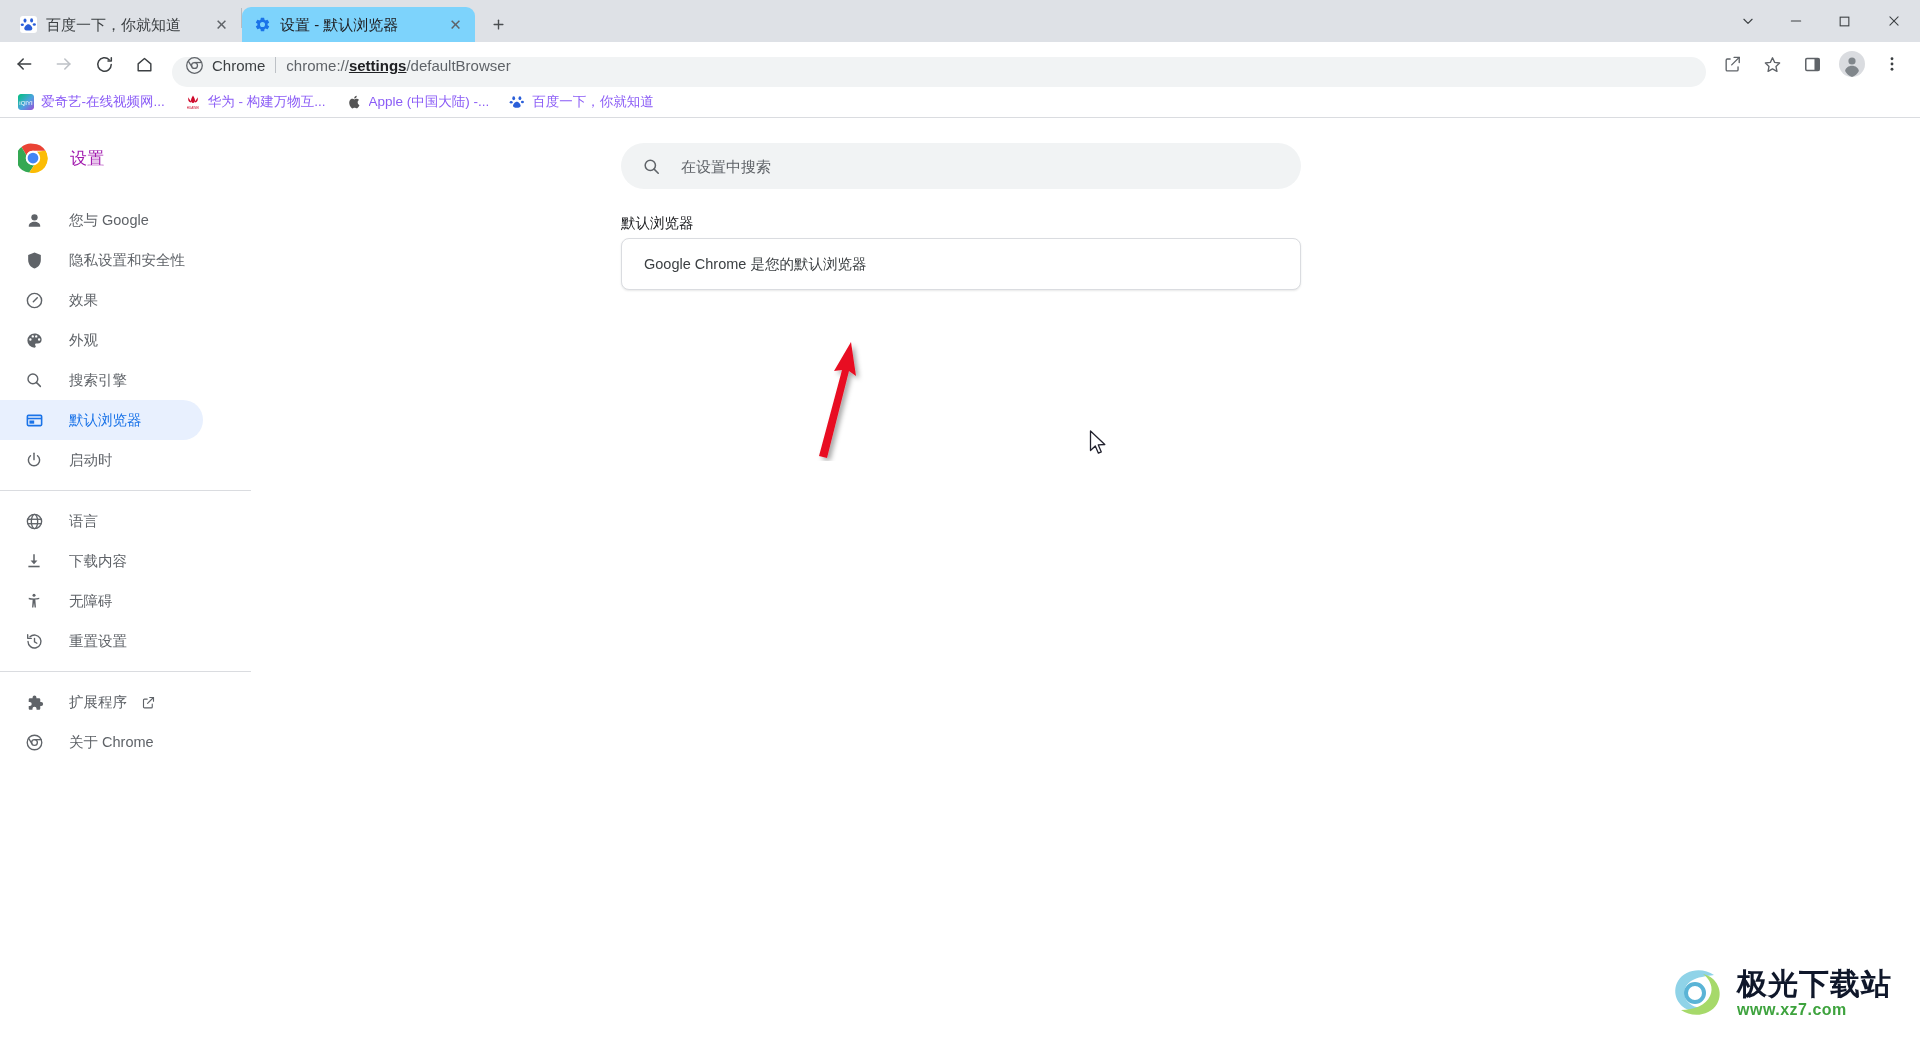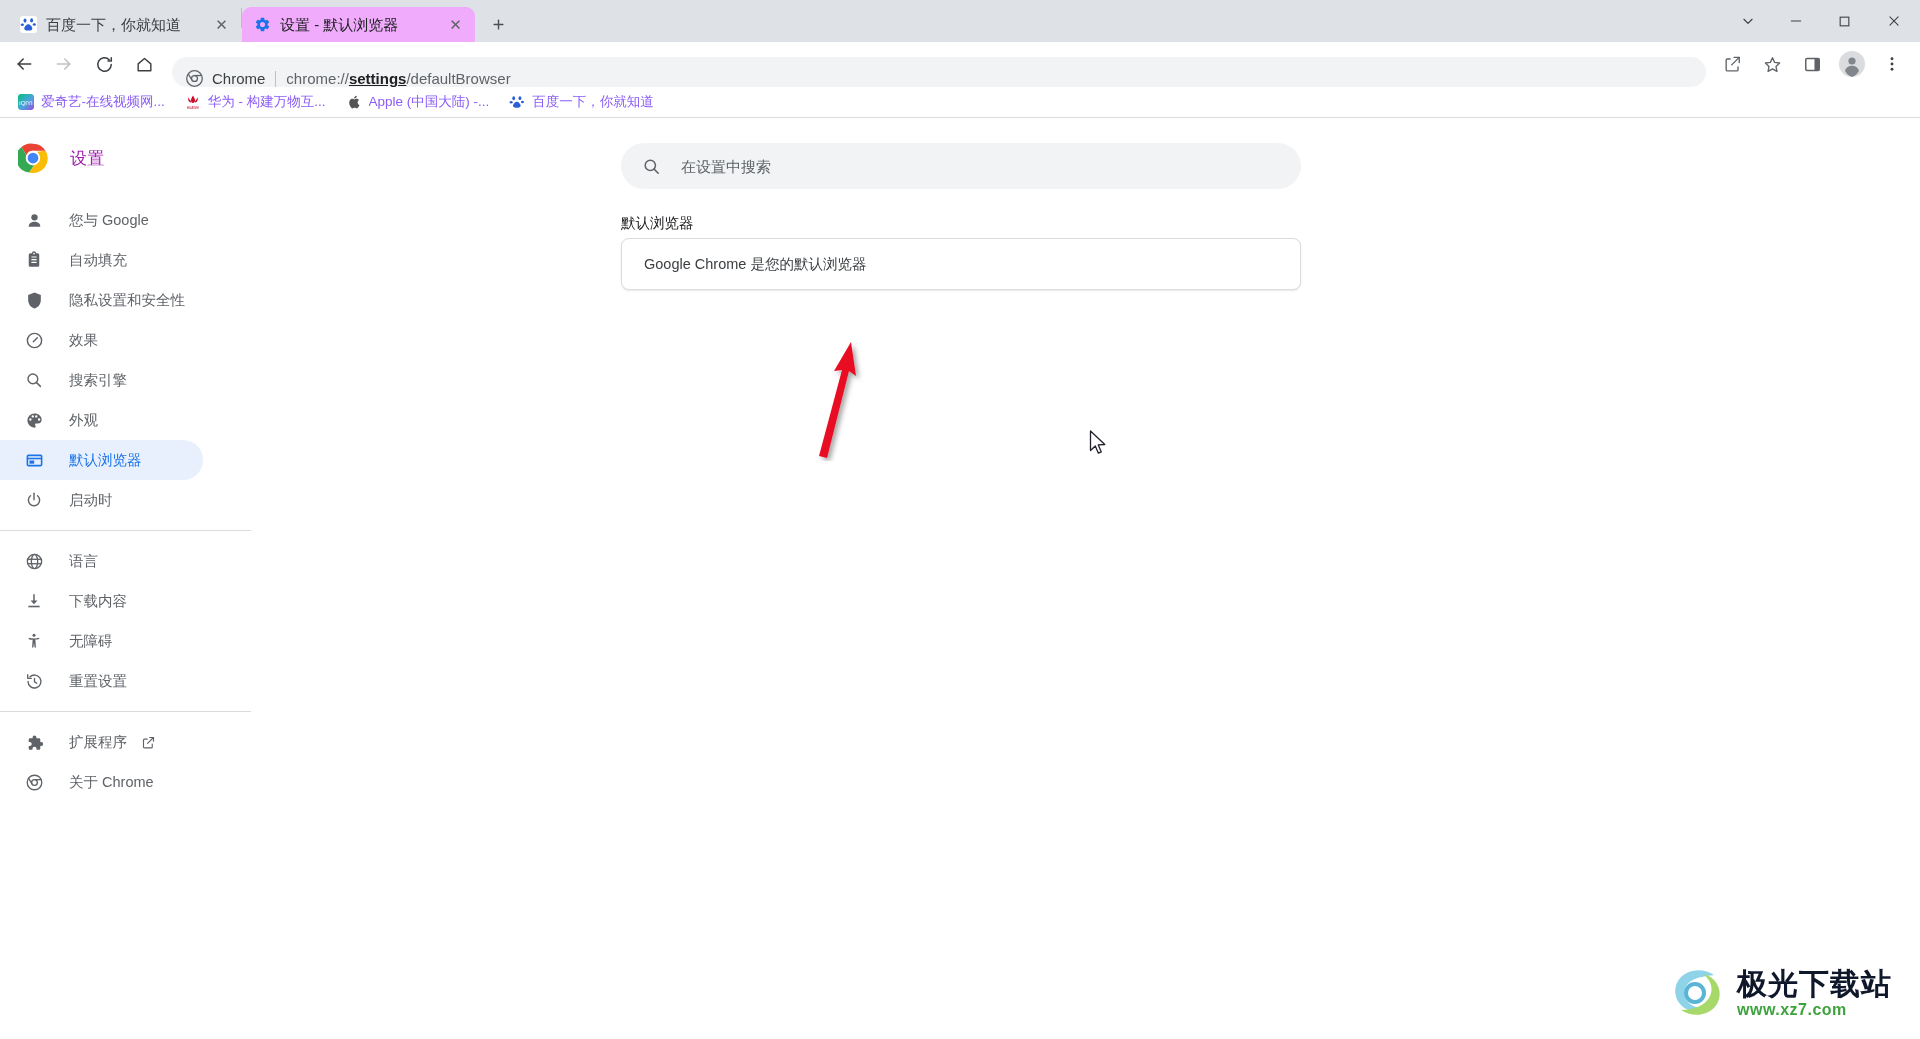--- a/index.html
+++ b/index.html
@@ -26,21 +26,21 @@
     display: flex;
     align-items: center;
     border-radius: 9px 9px 0 0;
     padding: 0 10px 0 12px;
     font-size: 15px;
     color: #3c4043;
     position: relative;
     cursor: default;
   }
   .tab.inactive { background: transparent; color: #3c4043; }
-  .tab.active { background: #f0abfc; color: #202124; }
+  .tab.active { background: #7dd3fc; color: #202124; }
   .tab .favicon {
     width: 17px; height: 17px;
     flex: 0 0 17px;
     margin-right: 9px;
     display: flex; align-items: center; justify-content: center;
   }
   .tab .tab-title {
     flex: 1 1 auto;
     white-space: nowrap;
     overflow: hidden;
@@ -99,21 +99,21 @@
     color: #5f6368;
     margin: 0 2px;
   }
   .tb-icon.disabled { color: #bdc1c6; }
   .omnibox {
     flex: 1 1 auto;
     height: 30px;
     background: #f1f3f4;
     border-radius: 16px;
     display: flex;
-    align-items: flex-end;
+    align-items: flex-start;
     padding: 0 14px;
     margin: 16px 6px 0 8px;
     min-width: 0;
   }
   .omnibox .chrome-mini { width: 17px; height: 17px; flex:0 0 17px; margin-right: 9px; }
   .omni-label {
     font-size: 15px;
     color: #3c4043;
     white-space: nowrap;
   }
@@ -531,59 +531,51 @@
         <span class="nav-ico">
           <svg width="19" height="19" viewBox="0 0 24 24" fill="currentColor">
               <circle cx="12" cy="8" r="4"></circle>
               <path d="M12 13.5c-4 0-7.2 2.3-7.2 5.1V20h14.4v-1.4c0-2.8-3.2-5.1-7.2-5.1z"></path>
             </svg>
         </span>
         <span>您与 Google</span>
       </div>
       <div class="nav-item">
         <span class="nav-ico">
-          <svg width="18" height="18" viewBox="0 0 24 24" fill="currentColor">
-              <path d="M17 3h-2.2a2.8 2.8 0 0 0-5.6 0H7a2 2 0 0 0-2 2v14a2 2 0 0 0 2 2h10a2 2 0 0 0 2-2V5a2 2 0 0 0-2-2zm-5-.6a1.1 1.1 0 1 1 0 2.2 1.1 1.1 0 0 1 0-2.2zM15.5 16h-7v-1.6h7zm0-3.6h-7v-1.6h7zm0-3.6h-7V7.2h7z"></path>
-            </svg>
-        </span>
-        <span>自动填充</span>
-      </div>
-      <div class="nav-item">
-        <span class="nav-ico">
           <svg width="19" height="19" viewBox="0 0 24 24" fill="currentColor">
               <path d="M12 2 4 5.2v6.1c0 5 3.4 9.6 8 10.7 4.6-1.1 8-5.7 8-10.7V5.2z"></path>
             </svg>
         </span>
         <span>隐私设置和安全性</span>
       </div>
       <div class="nav-item">
         <span class="nav-ico">
           <svg width="19" height="19" viewBox="0 0 24 24" fill="none" stroke="currentColor" stroke-width="1.8">
               <circle cx="12" cy="12" r="9"></circle>
               <line x1="15.5" y1="8.5" x2="10.5" y2="13.5" stroke-linecap="round"></line>
             </svg>
         </span>
         <span>效果</span>
       </div>
       <div class="nav-item">
         <span class="nav-ico">
+          <svg width="19" height="19" viewBox="0 0 24 24" fill="currentColor">
+              <path d="M12 3a9 9 0 0 0 0 18c.9 0 1.6-.7 1.6-1.6 0-.4-.2-.8-.5-1.1-.2-.3-.4-.6-.4-1 0-.9.7-1.6 1.6-1.6H16A5 5 0 0 0 21 10.7C21 6.4 16.9 3 12 3zM6.8 12.3a1.5 1.5 0 1 1 0-3 1.5 1.5 0 0 1 0 3zm3-4a1.5 1.5 0 1 1 0-3 1.5 1.5 0 0 1 0 3zm4.4 0a1.5 1.5 0 1 1 0-3 1.5 1.5 0 0 1 0 3zm3.6 4a1.5 1.5 0 1 1 0-3 1.5 1.5 0 0 1 0 3z"></path>
+            </svg>
+        </span>
+        <span>外观</span>
+      </div>
+      <div class="nav-item">
+        <span class="nav-ico">
           <svg width="18" height="18" viewBox="0 0 24 24" fill="none" stroke="currentColor" stroke-width="1.9" stroke-linecap="round">
               <circle cx="10.5" cy="10.5" r="6.5"></circle>
               <line x1="15.5" y1="15.5" x2="20.5" y2="20.5"></line>
             </svg>
         </span>
         <span>搜索引擎</span>
-      </div>
-      <div class="nav-item">
-        <span class="nav-ico">
-          <svg width="19" height="19" viewBox="0 0 24 24" fill="currentColor">
-              <path d="M12 3a9 9 0 0 0 0 18c.9 0 1.6-.7 1.6-1.6 0-.4-.2-.8-.5-1.1-.2-.3-.4-.6-.4-1 0-.9.7-1.6 1.6-1.6H16A5 5 0 0 0 21 10.7C21 6.4 16.9 3 12 3zM6.8 12.3a1.5 1.5 0 1 1 0-3 1.5 1.5 0 0 1 0 3zm3-4a1.5 1.5 0 1 1 0-3 1.5 1.5 0 0 1 0 3zm4.4 0a1.5 1.5 0 1 1 0-3 1.5 1.5 0 0 1 0 3zm3.6 4a1.5 1.5 0 1 1 0-3 1.5 1.5 0 0 1 0 3z"></path>
-            </svg>
-        </span>
-        <span>外观</span>
       </div>
       <div class="nav-item selected">
         <span class="nav-ico">
           <svg width="19" height="19" viewBox="0 0 24 24" fill="none" stroke="currentColor" stroke-width="2">
             <rect x="3" y="5.5" width="18" height="13" rx="1.3"></rect>
             <line x1="3" y1="9.5" x2="21" y2="9.5"></line>
             <rect x="5.6" y="12" width="6" height="4" fill="currentColor" stroke="none"></rect>
           </svg>
         </span>
         <span>默认浏览器</span>

